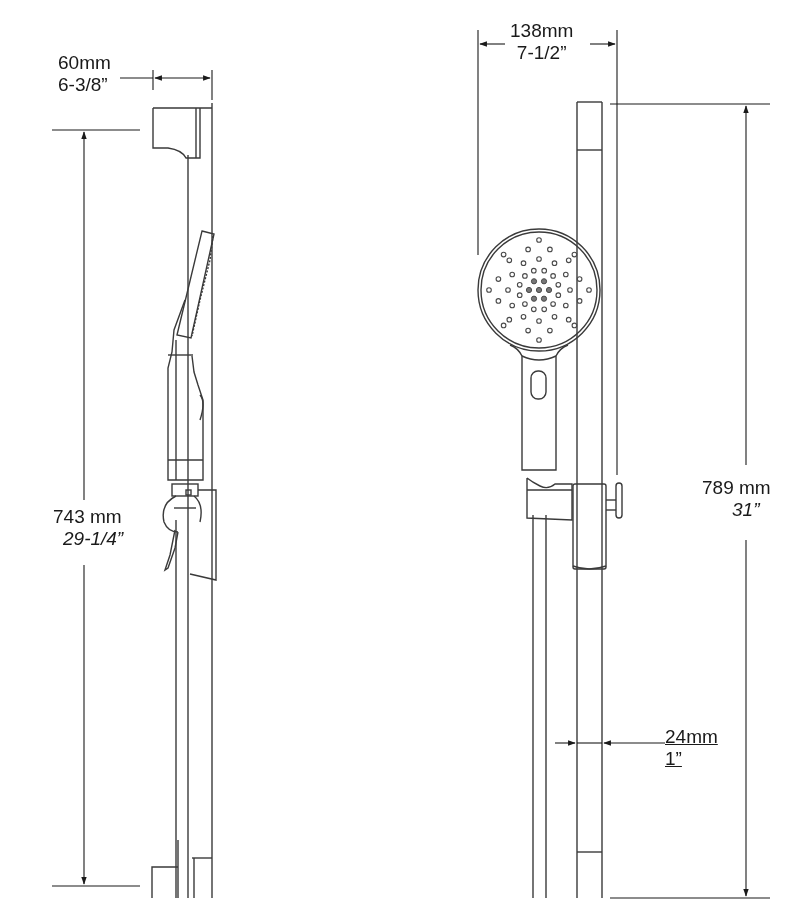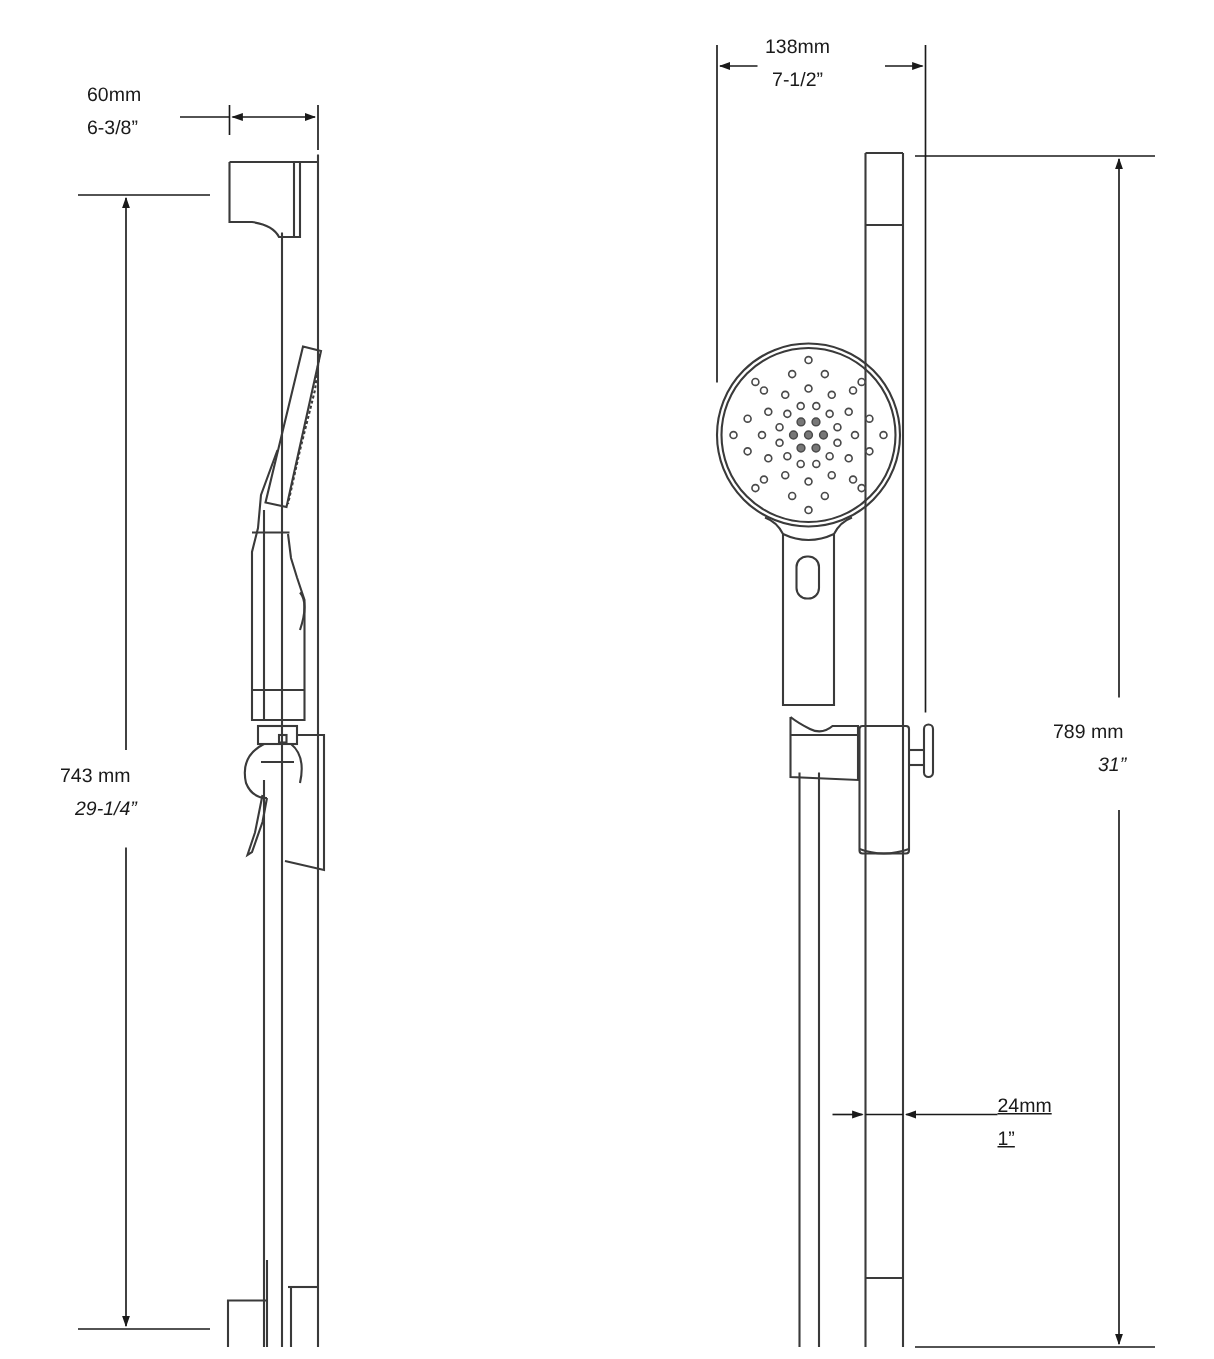--- a/index.html
+++ b/index.html
@@ -1,18 +1,18 @@
 <!DOCTYPE html>
 <html><head>
 <meta charset="utf-8">
 <style>
   html, body { margin: 0; padding: 0; background: #ffffff; }
   body { width: 809px; height: 906px; position: relative; overflow: hidden; font-family: "Liberation Sans", sans-serif; }
   #drawing { position: absolute; left: 0; top: 0; width: 809px; height: 906px; }
-  .lbl { position: absolute; font-family: "Liberation Sans", sans-serif; font-size: 13px; color: #1a1a1a; line-height: 22px; white-space: nowrap; }
+  .lbl { position: absolute; font-family: "Liberation Sans", sans-serif; font-size: 19px; color: #1a1a1a; line-height: 22px; white-space: nowrap; }
   .ln { stroke: #3a3a3a; stroke-width: 1.4; fill: none; }
   .dim { stroke: #1a1a1a; stroke-width: 1.1; fill: none; }
   .hole { fill: #ffffff; stroke: #4a4a4a; stroke-width: 1.1; }
   .holeDark { fill: #777; stroke: #4a4a4a; stroke-width: 1; }
 </style>
 </head>
 <body>
 
 <svg id="drawing" viewBox="0 0 809 906" xmlns="http://www.w3.org/2000/svg">
   <defs>
@@ -183,21 +183,21 @@
       <line class="dim" x1="665" y1="743" x2="604" y2="743" marker-end="url(#arr)"></line>
     </g>
   </g>
 </svg>
 
 <div class="lbl" style="left:58px; top:52px;">
   <div>60mm</div>
   <div>6-3/8”</div>
 </div>
 
-<div class="lbl" style="left:40px; top:506px;">
+<div class="lbl" style="left:53px; top:506px;">
   <div>743 mm</div>
   <div style="padding-left:10px;font-style:italic;">29-1/4”</div>
 </div>
 
 <div class="lbl" style="left:510px; top:20px; text-align:center;">
   <div>138mm</div>
   <div>7-1/2”</div>
 </div>
 
 <div class="lbl" style="left:702px; top:477px;">

